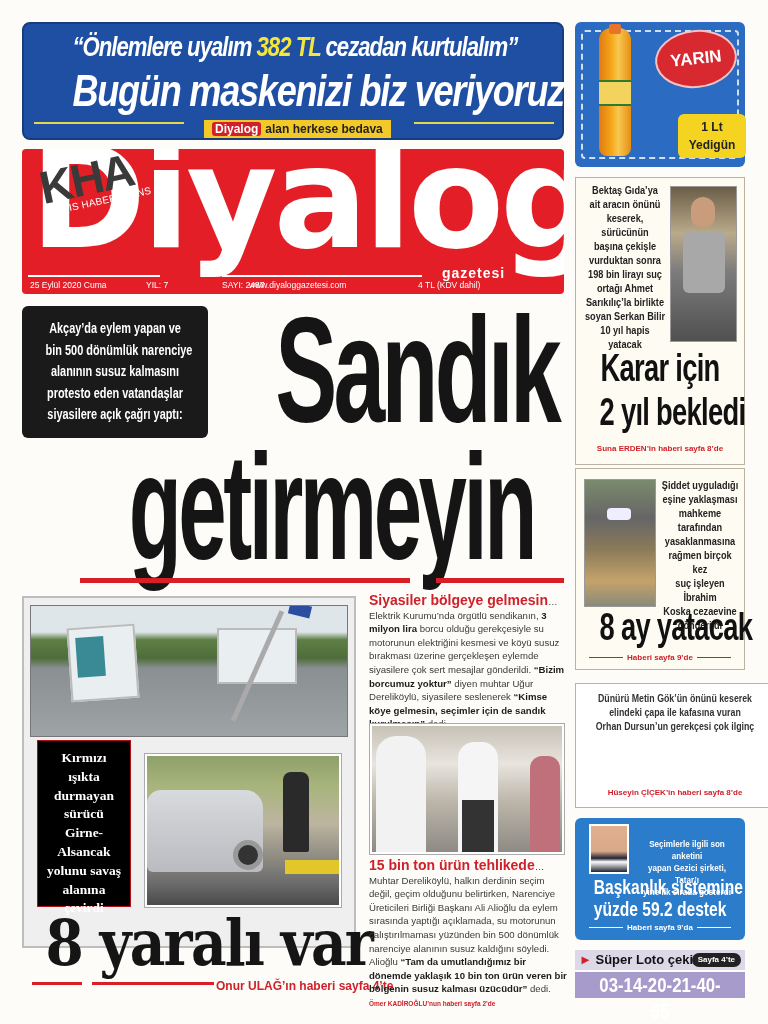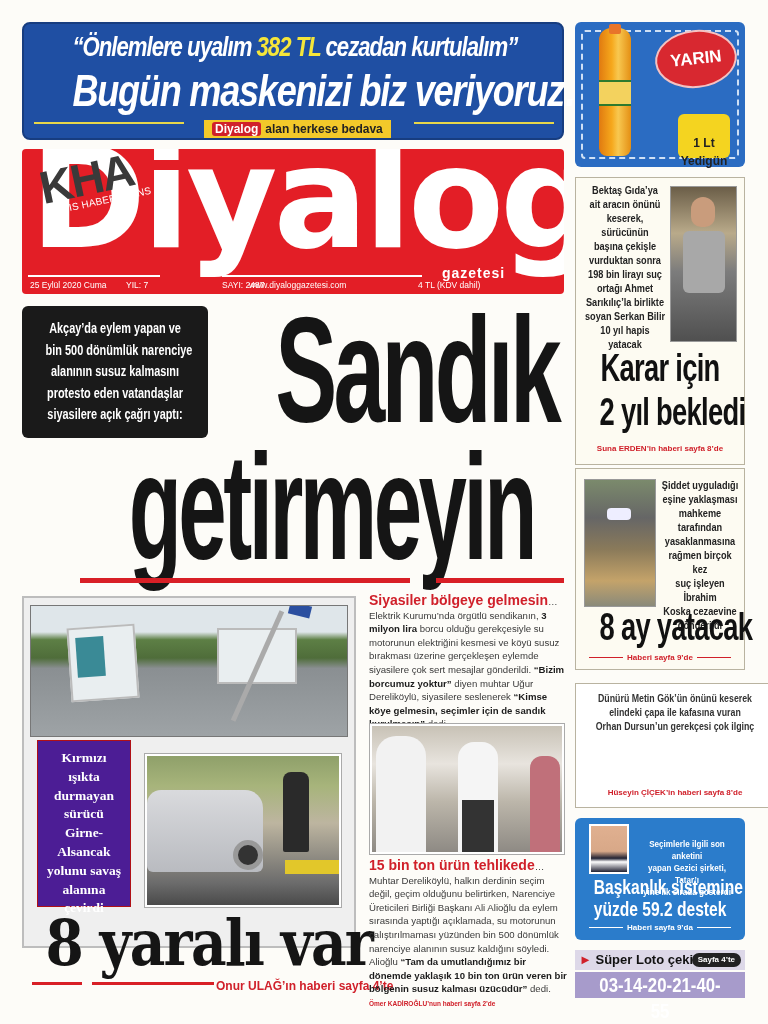--- a/index.html
+++ b/index.html
@@ -26,21 +26,21 @@
   #masthead .meta { position: absolute; top: 131px; color: #fff; font-size: 8.5px; white-space: nowrap; text-align: center; }
   #masthead .mrule { position: absolute; top: 126px; height: 2px; background: #fff; }
 
   
   #ad-box { left: 575px; top: 22px; width: 170px; height: 145px; background: #2b6cc2; border-radius: 6px; }
   #ad-box .dash { position: absolute; left: 6px; top: 8px; right: 6px; bottom: 8px; border: 2px dashed #cfe0f5; border-radius: 4px; }
   #ad-box .bottle { position: absolute; left: 24px; top: 6px; width: 32px; height: 128px; background: linear-gradient(90deg, #e07a10, #f6a81c 40%, #f8c850 60%, #e48f14); border-radius: 12px 12px 8px 8px; }
   #ad-box .bottle::before { content: ""; position: absolute; left: 10px; top: -4px; width: 12px; height: 10px; background: #e8742a; border-radius: 2px; }
   #ad-box .bottle .label { position: absolute; left: 0; right: 0; top: 52px; height: 26px; background: #f3d25e; border-top: 2px solid #2e7a2e; border-bottom: 2px solid #2e7a2e; }
   #ad-box .yarin { position: absolute; left: 80px; top: 8px; width: 82px; height: 58px; background: #d82830; border-radius: 50%; border: 2px solid #f4c2c2; color: #fff; font-weight: bold; font-size: 17px; text-align: center; line-height: 54px; transform: rotate(-6deg); }
-  #ad-box .lt { position: absolute; left: 103px; top: 92px; width: 52px; height: 44px; background: #f4d420; border-radius: 6px; color: #222; font-weight: bold; font-size: 12px; text-align: center; line-height: 18px; padding-top: 20px; }
+  #ad-box .lt { position: absolute; left: 103px; top: 92px; width: 68px; height: 44px; background: #f4d420; border-radius: 6px; color: #222; font-weight: bold; font-size: 12px; text-align: center; line-height: 18px; padding-top: 4px; }
 
   
   .side-box { background: #fdfbf2; border: 1px solid #b9b3a0; }
   #box-karar { left: 575px; top: 177px; width: 170px; height: 288px; }
   #box-karar .intro { position: absolute; left: 4px; top: 6px; width: 90px; text-align: center; font-weight: bold; font-size: 10.2px; line-height: 14px; color: #222; transform: scaleX(.9); transform-origin: center; }
   #box-karar .photo { position: absolute; left: 94px; top: 8px; width: 67px; height: 156px; background: linear-gradient(180deg, #6b5e48 0%, #b9aa8a 30%, #7c7c7c 55%, #505050 100%); border: 1px solid #999; }
   #box-karar .photo .head { position: absolute; left: 20px; top: 10px; width: 24px; height: 30px; background: #c99c7c; border-radius: 12px 12px 10px 10px; }
   #box-karar .photo .vest { position: absolute; left: 12px; top: 44px; width: 42px; height: 62px; background: #a8a8a8; border-radius: 6px; }
   #box-karar .h1 { position: absolute; left: 0; right: 0; top: 168px; text-align: center; font-weight: bold; font-size: 38px; line-height: 44px; letter-spacing: -1px; transform: scaleX(.72); white-space: nowrap; }
   #box-karar .byline { position: absolute; left: 0; right: 0; top: 266px; text-align: center; color: #d0202a; font-weight: bold; font-size: 8px; }
@@ -81,21 +81,21 @@
   .red-rule { position: absolute; height: 5px; background: #d81f26; }
 
   
   #accident-frame { left: 22px; top: 596px; width: 334px; height: 352px; border: 2px solid #bdbdbd; background: #efefef; }
   #accident-photo { left: 30px; top: 605px; width: 318px; height: 132px; background: linear-gradient(180deg, #dfe6ea 0%, #dfe6ea 20%, #5d7f45 26%, #4f6d3a 40%, #8a8f92 48%, #9ea3a6 100%); border: 1px solid #777; overflow: hidden; }
   #accident-photo .van { position: absolute; left: 38px; top: 20px; width: 68px; height: 74px; background: #e9eef0; border: 2px solid #bbb; transform: rotate(-4deg); }
   #accident-photo .van::after { content:""; position:absolute; left:6px; top:8px; width:28px; height:40px; background:#3a8a96; }
   #accident-photo .truck { position: absolute; left: 186px; top: 22px; width: 80px; height: 56px; background: #e9eef0; border: 2px solid #bbb; }
   #accident-photo .pole { position: absolute; left: 224px; top: 0; width: 5px; height: 120px; background: #aaa; transform: rotate(24deg); }
   #accident-photo .sign { position: absolute; left: 258px; top: -2px; width: 22px; height: 12px; background: #2b4fa0; transform: rotate(14deg); }
-  #accident-caption { left: 37px; top: 740px; width: 94px; height: 167px; background: #4c1d95; border: 1px solid #b01016; }
+  #accident-caption { left: 37px; top: 740px; width: 94px; height: 167px; background: #000000; border: 1px solid #b01016; }
   #accident-caption .txt { position: absolute; left: 0; right: 0; top: 8px; text-align: center; color: #fff; font-weight: bold; font-size: 13.5px; line-height: 18.8px; font-family: "Liberation Serif", serif; }
   #accident-photo2 { left: 145px; top: 754px; width: 196px; height: 153px; background: linear-gradient(180deg, #8fa06a 0%, #a7b47b 20%, #bdb5a0 45%, #6c6c6c 85%, #4a4a4a 100%); border: 2px solid #fff; outline: 1px solid #aaa; overflow: hidden; }
   #accident-photo2 .car { position: absolute; left: 0; top: 34px; width: 116px; height: 82px; background: linear-gradient(180deg, #d9dadd, #b9bbc0); border-radius: 14px 18px 6px 6px; }
   #accident-photo2 .wheel { position: absolute; left: 86px; top: 84px; width: 30px; height: 30px; background: #333; border-radius: 50%; border: 5px solid #999; }
   #accident-photo2 .fireman { position: absolute; left: 136px; top: 16px; width: 26px; height: 80px; background: #2a2a2a; border-radius: 8px 8px 2px 2px; }
   #accident-photo2 .barrier { position: absolute; left: 138px; top: 104px; width: 56px; height: 14px; background: #e2c72a; }
   #hl-yarali { left: 22px; top: 908px; width: 334px; height: 70px; text-align: center; font-weight: bold; font-size: 64px; line-height: 70px; letter-spacing: -2px; color: #151515; transform: scaleX(.86); white-space: nowrap; font-family: "DejaVu Serif", serif; }
   #yarali-byline { left: 216px; top: 979px; color: #d0202a; font-weight: bold; font-size: 12px; white-space: nowrap; }
 
   
@@ -125,21 +125,21 @@
 <div id="masthead" class="abs">
   <div class="logo">Diyalog</div>
   <div class="kha">
     <div class="letters"><span>KHA</span></div>
     <div class="sub">KIBRIS HABER AJANS</div>
   </div>
   <div class="mrule" style="left:6px;width:132px"></div>
   <div class="mrule" style="left:200px;width:200px"></div>
   <div class="gazetesi">gazetesi</div>
   <div class="meta" style="left:8px">25 Eylül 2020 Cuma</div>
-  <div class="meta" style="left:104px">YIL: 7</div>
+  <div class="meta" style="left:124px">YIL: 7</div>
   <div class="meta" style="left:200px">SAYI: 2487</div>
   <div class="meta" style="left:227px">www.diyaloggazetesi.com</div>
   <div class="meta" style="left:396px">4 TL (KDV dahil)</div>
 </div>
 
 <div id="ad-box" class="abs">
   <div class="dash"></div>
   <div class="bottle">
       <div class="label"></div>
     </div>

